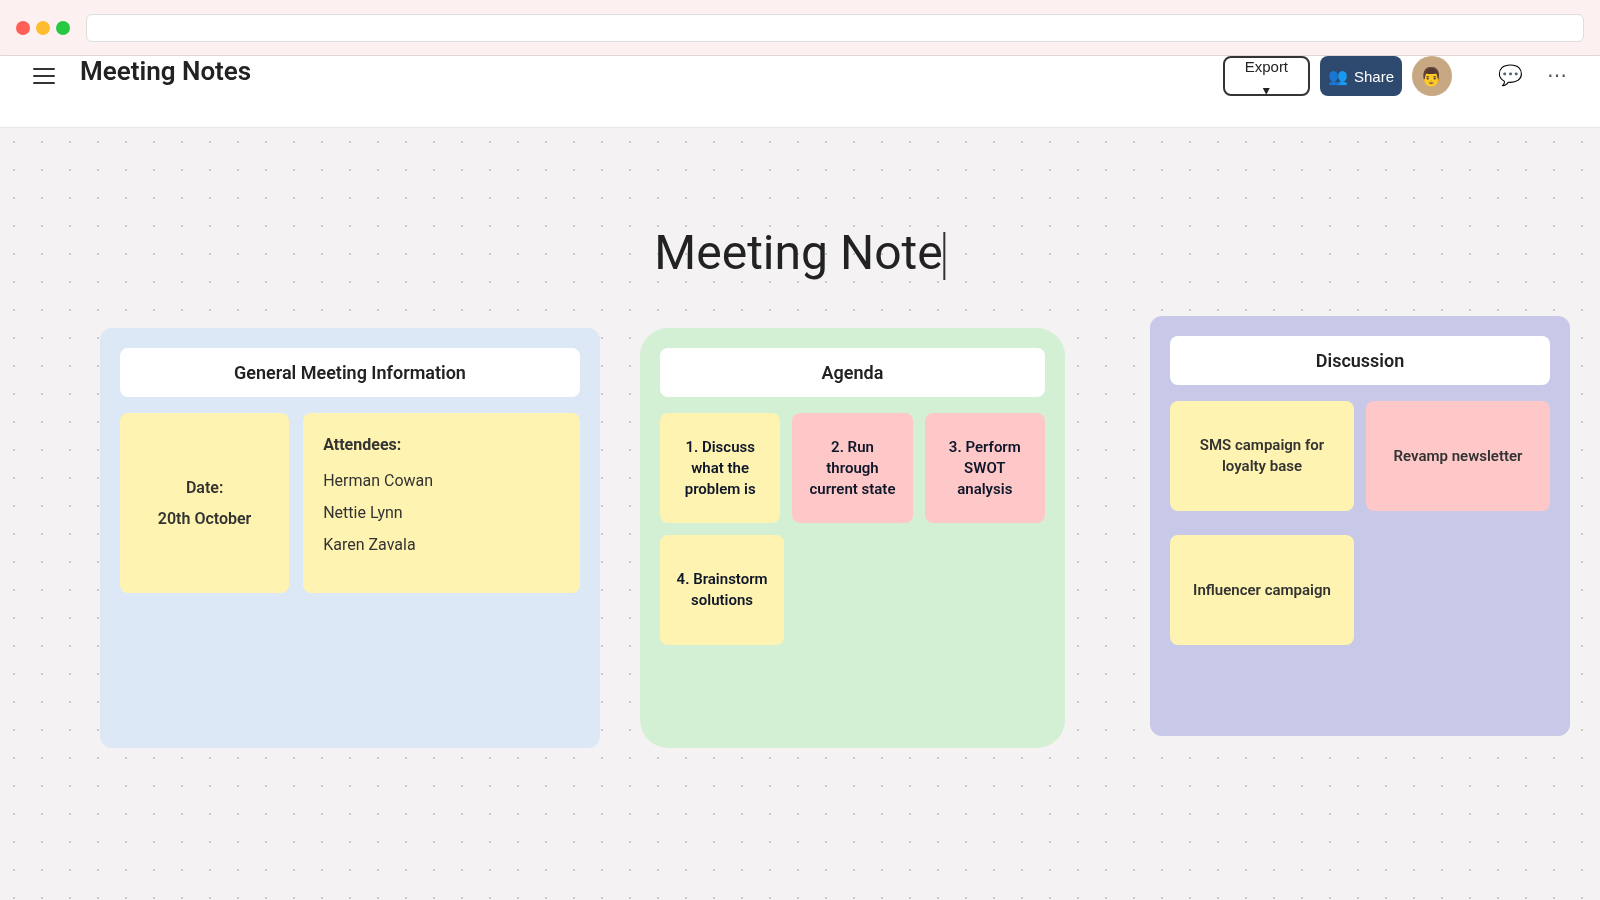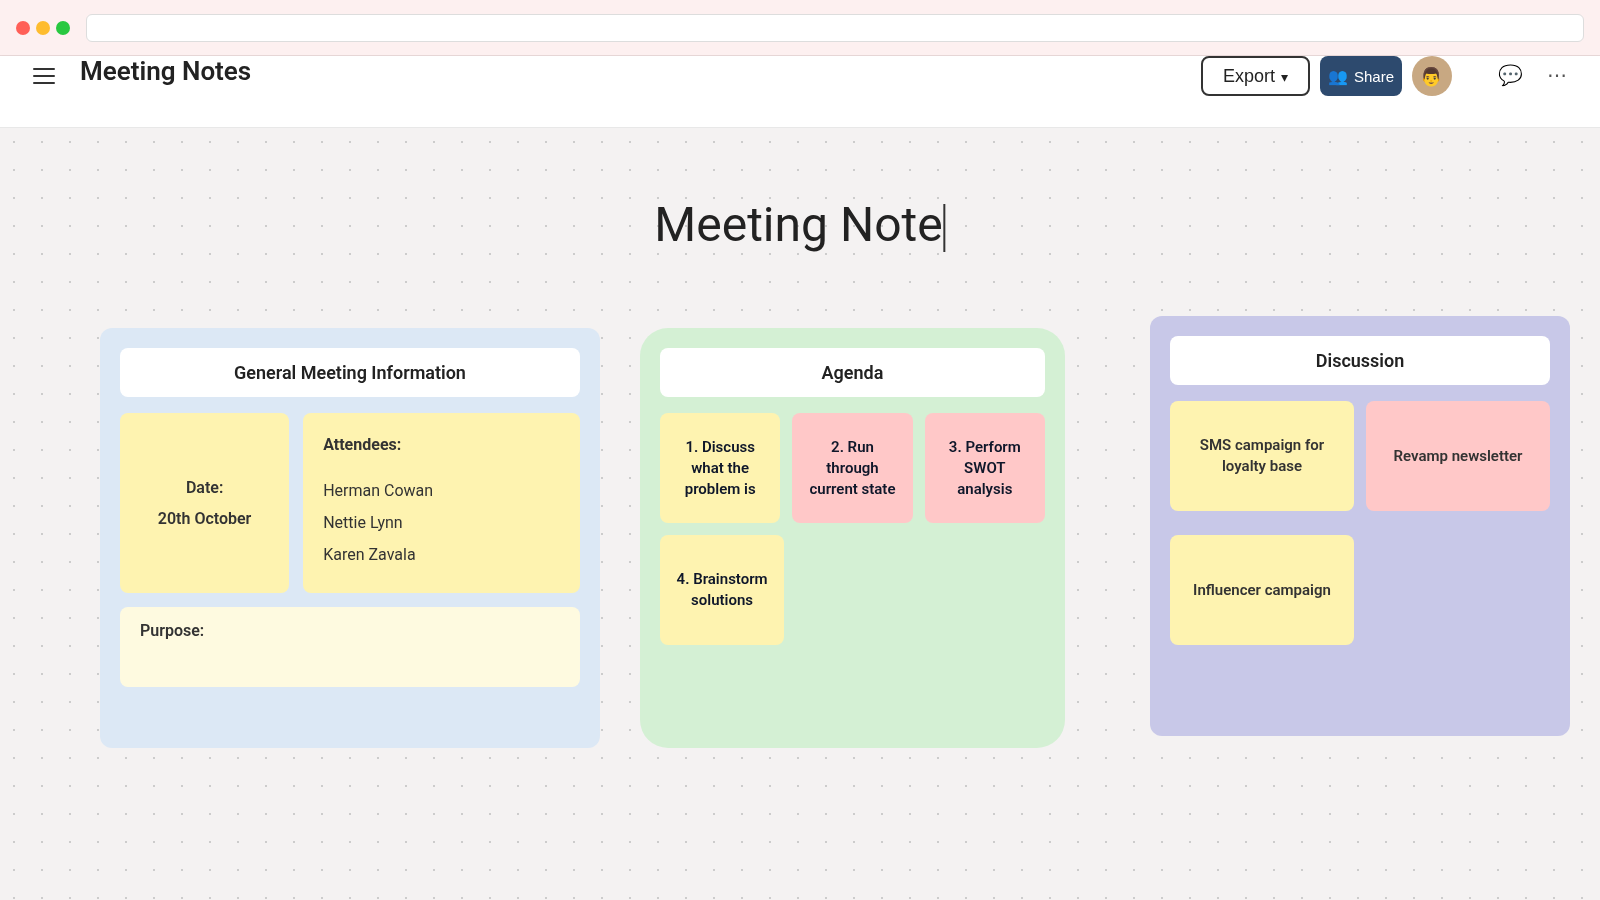--- a/index.html
+++ b/index.html
@@ -97,27 +97,28 @@
       display: flex;
       align-items: center;
       gap: 10px;
     }
     .export-btn {
       height: 40px;
       padding: 0 20px;
       border: 2px solid #333;
       border-radius: 8px;
       background: #fff;
-      font-size: 18px;
+      font-size: 15px;
       font-weight: 500;
       cursor: pointer;
       display: flex;
       align-items: center;
       gap: 6px;
       color: #222;
+      flex-direction: column;
     }
     .share-btn {
       height: 40px;
       padding: 0 8px;
       border: none;
       border-radius: 8px;
       background: #2d4a6e;
       font-size: 15px;
       font-weight: 500;
       cursor: pointer;
@@ -162,21 +163,21 @@
       background-image: radial-gradient(circle, #ccc 1px, transparent 1px);
       background-size: 28px 28px;
       background-color: #f4f2f2;
       position: relative;
       overflow: hidden;
     }
 
     
     .page-title {
       position: absolute;
-      top: 68px;
+      top: 96px;
       left: 50%;
       transform: translateX(-50%);
       font-size: 48px;
       font-weight: 400;
       color: #222;
       white-space: nowrap;
     }
     .cursor {
       display: inline-block;
       width: 2px;
@@ -239,21 +240,21 @@
       flex: 1.4;
       min-height: 180px;
       padding: 16px 20px;
       font-size: 16px;
       color: #333;
       line-height: 2;
     }
     .attendees-sticky .label {
       font-weight: 700;
       display: block;
-      margin-bottom: 14px;
+      margin-bottom: 4px;
     }
 
     .purpose-sticky {
       width: 100%;
       min-height: 80px;
       margin-top: 14px;
       padding: 14px 20px;
       font-size: 16px;
       font-weight: 600;
       color: #333;
@@ -379,23 +380,20 @@
           <span>Date:</span>
           <span>20th October</span>
         </div>
         <div class="sticky sticky-yellow attendees-sticky">
           <span class="label">Attendees:</span>
           <span>Herman Cowan</span><br>
           <span>Nettie Lynn</span><br>
           <span>Karen Zavala</span>
         </div>
       </div>
-      <div class="sticky sticky-yellow-light purpose-sticky">
-        <span>Purpose:</span>
-      </div>
     </div>
 
     <div class="card card-agenda">
       <div class="card-header">Agenda</div>
       <div class="agenda-grid">
         <div class="sticky sticky-yellow agenda-item">1. Discuss what the problem is</div>
         <div class="sticky sticky-pink agenda-item">2. Run through current state</div>
         <div class="sticky sticky-pink agenda-item">3. Perform SWOT analysis</div>
       </div>
       <div style="margin-top:12px;">

